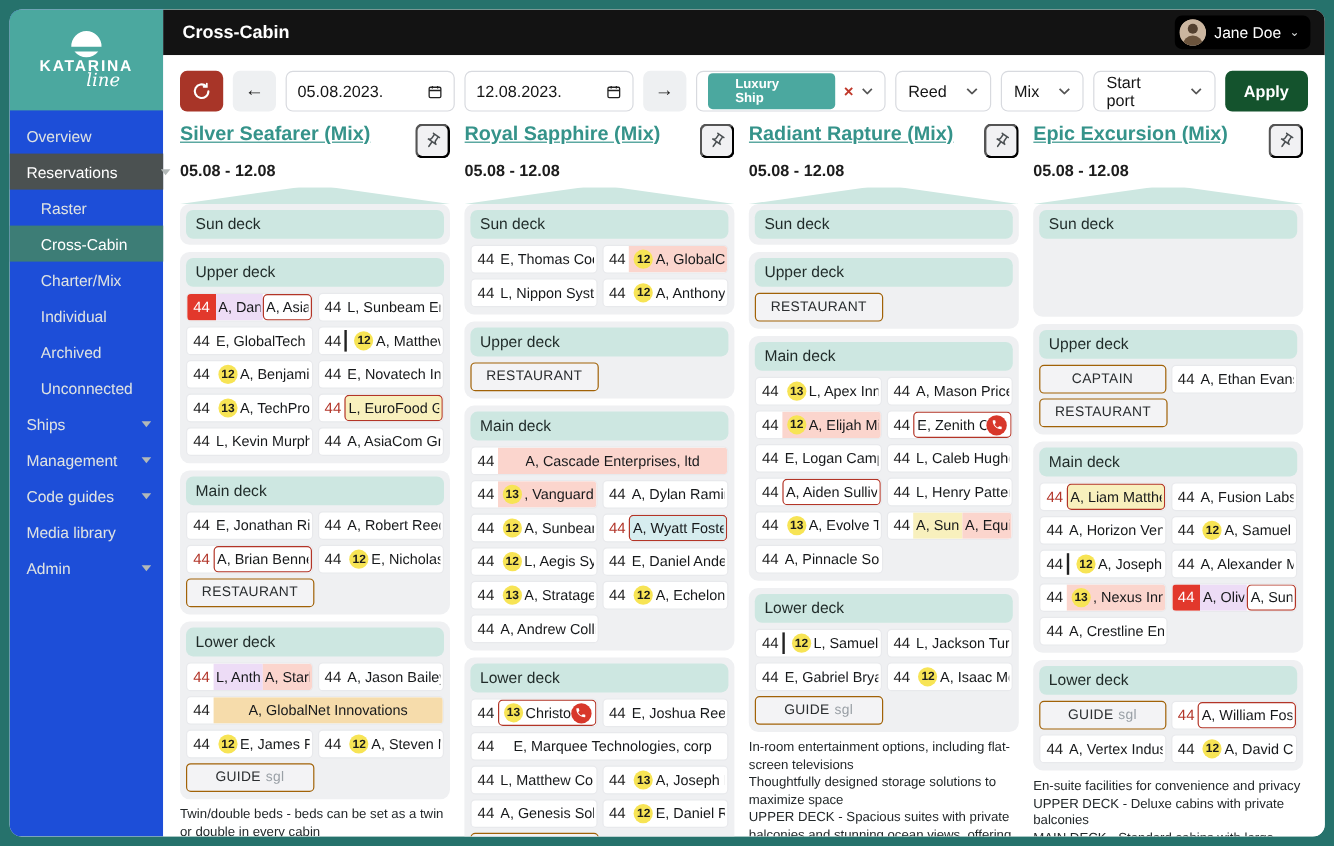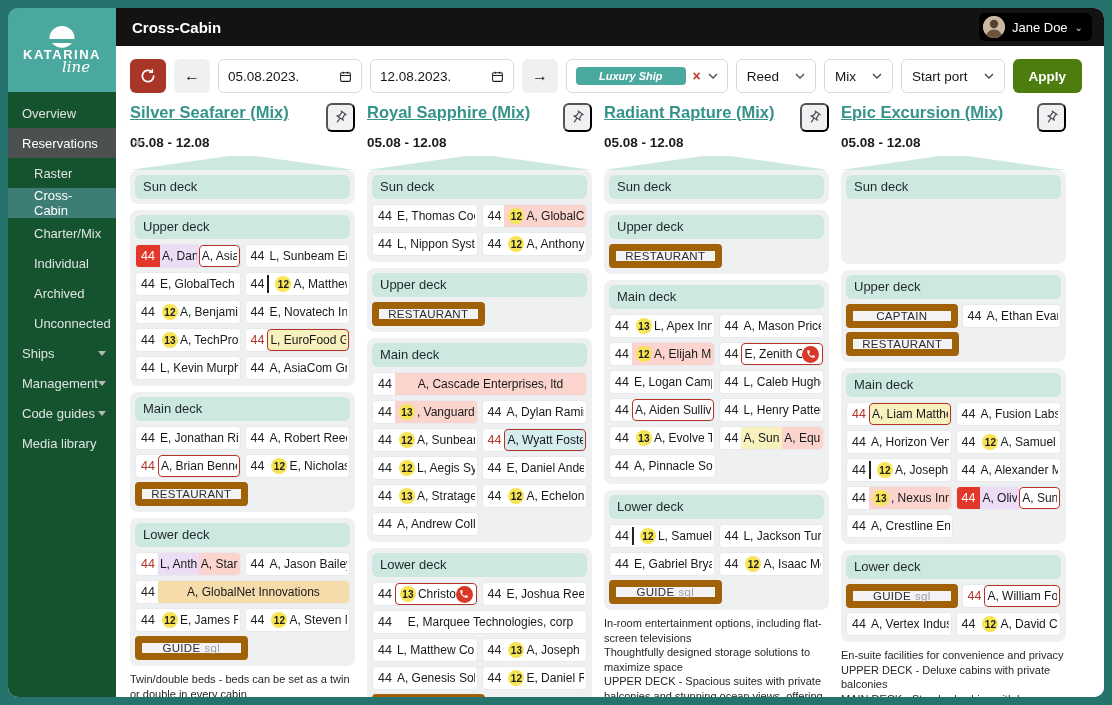--- a/index.html
+++ b/index.html
@@ -1,21 +1,21 @@
 <!DOCTYPE html>
 <html><head>
 <meta charset="utf-8">
 <style>
   * { box-sizing: border-box; margin: 0; padding: 0; }
   html,body { width:1112px; height:705px; }
   body { background:#26726c; font-family:"Liberation Sans", sans-serif; overflow:hidden; position:relative; }
   .app { position:absolute; top:8px; left:8px; width:1096px; height:689px; background:#fff; border-radius:10px; overflow:hidden; display:flex; }
 
   
-  .sidebar { width:108px; flex-shrink:0; background:#14532d; display:flex; flex-direction:column; }
+  .sidebar { width:128px; flex-shrink:0; background:#1d4ed8; display:flex; flex-direction:column; }
   .logo { height:84px; background:#4ba89f; display:flex; flex-direction:column; align-items:center; justify-content:center; flex-shrink:0; }
   .logo-text { color:#fff; font-weight:bold; font-size:13px; letter-spacing:1.5px; margin-top:-5px; }
   .logo-script { color:#fff; font-family:"DejaVu Serif", serif; font-style:italic; font-size:15px; margin-top:-4px; margin-left:28px; }
   .menu { padding-top:6px; }
   .menu-item { height:30px; display:flex; align-items:center; padding-left:14px; padding-right:10px; color:#dfe3e2; font-size:13px; position:relative; cursor:pointer; }
   .menu-item.sub { padding-left:26px; }
   .menu-item.open { background:#4b5151; color:#fff;gap:36px; }
   .menu-item.active { background:#3d7d76; color:#fff; }
   .mchev { margin-left:auto; width:0; height:0; border-left:4px solid transparent; border-right:4px solid transparent; border-top:5px solid #b3b9b8; }
 
@@ -27,24 +27,24 @@
   .avatar { width:22px; height:22px; border-radius:50%; overflow:hidden; background:#cbb6a0; }
   .uchev { font-size:10px; color:#d6d9d8; }
 
   .content { flex:1; background:#fff; overflow:hidden; }
   .toolbar { display:flex; gap:8px; padding:13px 14px 10px; align-items:center; }
   .tbtn { height:34px; min-width:36px; border-radius:6px; display:flex; align-items:center; justify-content:center; font-size:16px; cursor:pointer; border:none; }
   .tbtn.refresh { background:#a83528; color:#fff; }
   .tbtn.nav { background:#eef0f2; color:#1c1c1c; }
   .date-field { height:34px; width:144px; border:1px solid #d8dadf; border-radius:6px; display:flex; align-items:center; justify-content:space-between; padding:0 9px; font-size:13.5px; color:#151515; background:#fff; cursor:pointer; }
   .filter-box { height:34px; border:1px solid #d8dadf; border-radius:6px; display:flex; align-items:center; gap:7px; padding:0 9px; background:#fff; cursor:pointer; }
-  .chip { background:#4ba89f; color:#fff; font-size:11px; border-radius:4px; padding:3px 23px; font-weight:bold;font-style:italic; }
+  .chip { background:#4ba89f; color:#fff; font-size:11px; border-radius:4px; padding:3px 23px; font-weight:bold; }
   .chip-x { color:#c0392b; font-weight:bold; font-size:14px; cursor:pointer; }
   .select { height:34px; border:1px solid #d8dadf; border-radius:6px; display:flex; align-items:center; gap:16px; padding:0 10px; font-size:13.5px; color:#151515; background:#fff; cursor:pointer; }
-  .apply-btn { height:34px; background:#4d7c0f; color:#fff; border:none; border-radius:6px; padding:0 16px; font-size:13.5px; font-weight:bold; cursor:pointer; }
+  .apply-btn { height:34px; background:#14532d; color:#fff; border:none; border-radius:6px; padding:0 16px; font-size:13.5px; font-weight:bold; cursor:pointer; }
 
   
   .cols { display:flex; gap:12px; padding:0 14px; }
   .col { width:225px; flex-shrink:0; min-width:0; }
   .ship-head { display:flex; align-items:flex-start; margin-bottom:1px; }
   .ship-name { color:#35938a; font-size:16.5px; font-weight:bold; text-decoration:underline; white-space:nowrap; overflow:hidden; cursor:pointer; }
   .pin-btn { margin-left:auto; width:29px; height:29px; background:#f1f1f3; border-radius:6px; display:flex; align-items:center; justify-content:center; cursor:pointer; flex-shrink:0; }
   .pin-btn svg { transform:rotate(35deg); }
   .ship-dates { font-size:13.5px; font-weight:bold; color:#1c1c1c; margin:3px 0 6px; }
   .bow { height:14px; background:#cde7e1; clip-path:polygon(0 100%, 44% 0, 56% 0, 100% 100%); }
@@ -60,21 +60,21 @@
   .num.badge-red { background:#e2382c; color:#fff; height:100%; display:flex; align-items:center; padding:0 5px; }
   .cursor-bar { width:2px; height:18px; background:#222; flex-shrink:0; margin-right:2px; }
   .badge { width:16px; height:16px; border-radius:50%; background:#f7e455; font-size:10px; font-weight:bold; color:#1c1c1c; display:flex; align-items:center; justify-content:center; flex-shrink:0; margin:0 2px; }
   .seg { display:flex; align-items:center; height:100%; flex:1; min-width:0; overflow:hidden; white-space:nowrap; padding:0 2px; }
   .seg.center { justify-content:center; }
   .seg.bd { border:1.5px solid #b33527; border-radius:4px; }
   .bg-pink { background:#fbd5cd; } .bg-lavender { background:#eddcf6; } .bg-yellow { background:#f8f0bd; }
   .bg-orange { background:#f6dcab; } .bg-cyan { background:#d6edef; }
   .seg-txt { overflow:hidden; white-space:nowrap; }
   .phone { margin-left:auto; width:17px; height:17px; border-radius:50%; background:#d8372a; display:flex; align-items:center; justify-content:center; flex-shrink:0; margin-right:1px; }
-  .cell-btn { flex:1; min-width:0; background:#f3f3f5; border:7px solid #a16207; border-radius:4px; height:24px; display:flex; align-items:center; justify-content:center; font-size:11.5px; color:#2a2d2f; letter-spacing:.3px; gap:4px; cursor:pointer; }
+  .cell-btn { flex:1; min-width:0; background:#f3f3f5; border:1px solid #a16207; border-radius:4px; height:24px; display:flex; align-items:center; justify-content:center; font-size:11.5px; color:#2a2d2f; letter-spacing:.3px; gap:4px; cursor:pointer; }
   .cell-btn .sub { color:#9aa0a6; text-transform:none; }
   .desc { font-size:11px; color:#23282a; line-height:1.32; margin-top:3px; white-space:pre-line; }
 </style>
 </head>
 <body>
 
 <div class="app">
 
   <div class="sidebar">
     <div class="logo">
@@ -118,20 +118,24 @@
         <div class="menu-item">
           <span>Management</span>
           <span class="mchev"></span>
         </div>
         <div class="menu-item">
           <span>Code guides</span>
           <span class="mchev"></span>
         </div>
         <div class="menu-item">
           <span>Media library</span>
+        </div>
+        <div class="menu-item">
+          <span>Admin</span>
+          <span class="mchev"></span>
         </div>
       </div>
   </div>
 
   <div class="main">
     <div class="topbar">
       <div class="topbar-title">Cross-Cabin</div>
       <div class="user-chip">
         <span class="avatar">
           <svg width="22" height="22" viewBox="0 0 22 22">

